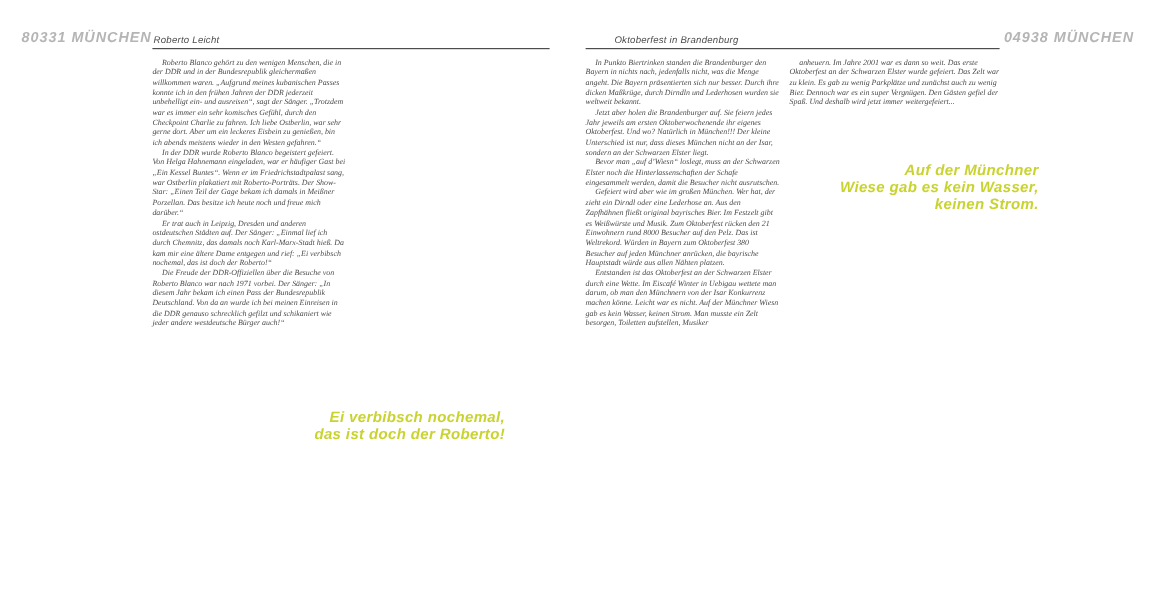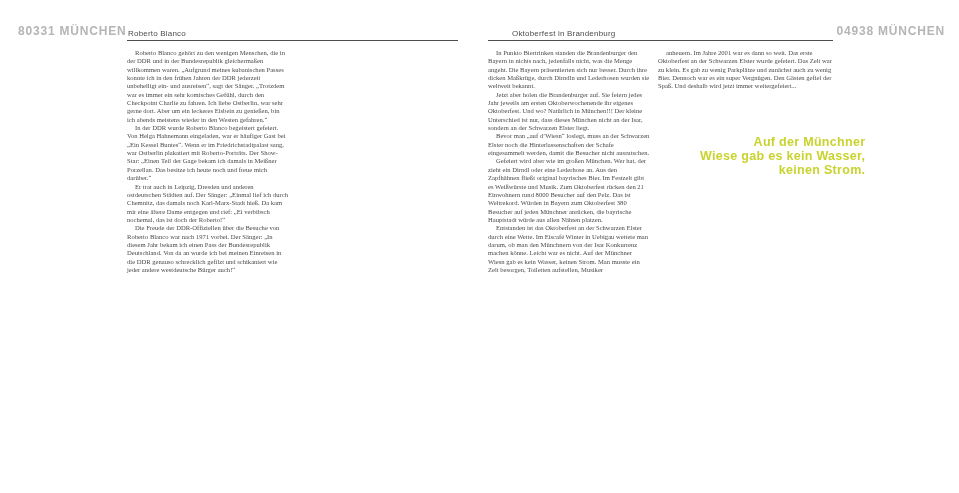--- a/index.html
+++ b/index.html
@@ -7,20 +7,21 @@
     padding: 0;
     background: #ffffff;
   }
   .spread {
     position: relative;
     width: 959px;
     height: 394px;
     background: #ffffff;
     overflow: hidden;
     font-family: "Liberation Serif", serif;
+    font-style: italic;
   }
   .postcode {
     position: absolute;
     top: 24px;
     font-family: "Liberation Sans", sans-serif;
     font-size: 12px;
     font-weight: bold;
     letter-spacing: 0.8px;
     color: #b5b5b5;
     white-space: nowrap;
@@ -94,30 +95,32 @@
   }
   .folio-num.left { left: 21px; }
   .folio-num.right { right: 21px; }
 </style>
 </head>
 <body>
 
 <div class="spread">
 
   <div class="postcode left">80331 MÜNCHEN</div>
-  <div class="article-title title-left">Roberto Blanco</div>
+  <div class="article-title title-left">Roberto Leicht</div>
   <div class="title-rule rule-left"></div>
 
   <div class="body-col col-left-page">
       <p>Roberto Blanco gehört zu den wenigen Menschen, die in der DDR und in der Bundesrepublik gleichermaßen willkommen waren. „Aufgrund meines kubanischen Passes konnte ich in den frühen Jahren der DDR jederzeit unbehelligt ein- und ausreisen“, sagt der Sänger. „Trotzdem war es immer ein sehr komisches Gefühl, durch den Checkpoint Charlie zu fahren. Ich liebe Ostberlin, war sehr gerne dort. Aber um ein leckeres Eisbein zu genießen, bin ich abends meistens wieder in den Westen gefahren.“</p>
       <p>In der DDR wurde Roberto Blanco begeistert gefeiert. Von Helga Hahnemann eingeladen, war er häufiger Gast bei „Ein Kessel Buntes“. Wenn er im Friedrichstadtpalast sang, war Ostberlin plakatiert mit Roberto-Porträts. Der Show-Star: „Einen Teil der Gage bekam ich damals in Meißner Porzellan. Das besitze ich heute noch und freue mich darüber.“</p>
       <p>Er trat auch in Leipzig, Dresden und anderen ostdeutschen Städten auf. Der Sänger: „Einmal lief ich durch Chemnitz, das damals noch Karl-Marx-Stadt hieß. Da kam mir eine ältere Dame entgegen und rief: „Ei verbibsch nochemal, das ist doch der Roberto!“</p>
       <p>Die Freude der DDR-Offiziellen über die Besuche von Roberto Blanco war nach 1971 vorbei. Der Sänger: „In diesem Jahr bekam ich einen Pass der Bundesrepublik Deutschland. Von da an wurde ich bei meinen Einreisen in die DDR genauso schrecklich gefilzt und schikaniert wie jeder andere westdeutsche Bürger auch!“</p>
     </div>
 
+  <div class="pullquote pq-left">Ei verbibsch nochemal,
+das ist doch der Roberto!</div>
 
   <div class="folio-bar left"></div>
   <div class="folio-num left">106</div>
 
   <div class="article-title title-right">Oktoberfest in Brandenburg</div>
   <div class="title-rule rule-right"></div>
   <div class="postcode right">04938 MÜNCHEN</div>
 
   <div class="body-col col-right-1">
       <p>In Punkto Biertrinken standen die Brandenburger den Bayern in nichts nach, jedenfalls nicht, was die Menge angeht. Die Bayern präsentierten sich nur besser. Durch ihre dicken Maßkrüge, durch Dirndln und Lederhosen wurden sie weltweit bekannt.</p>

